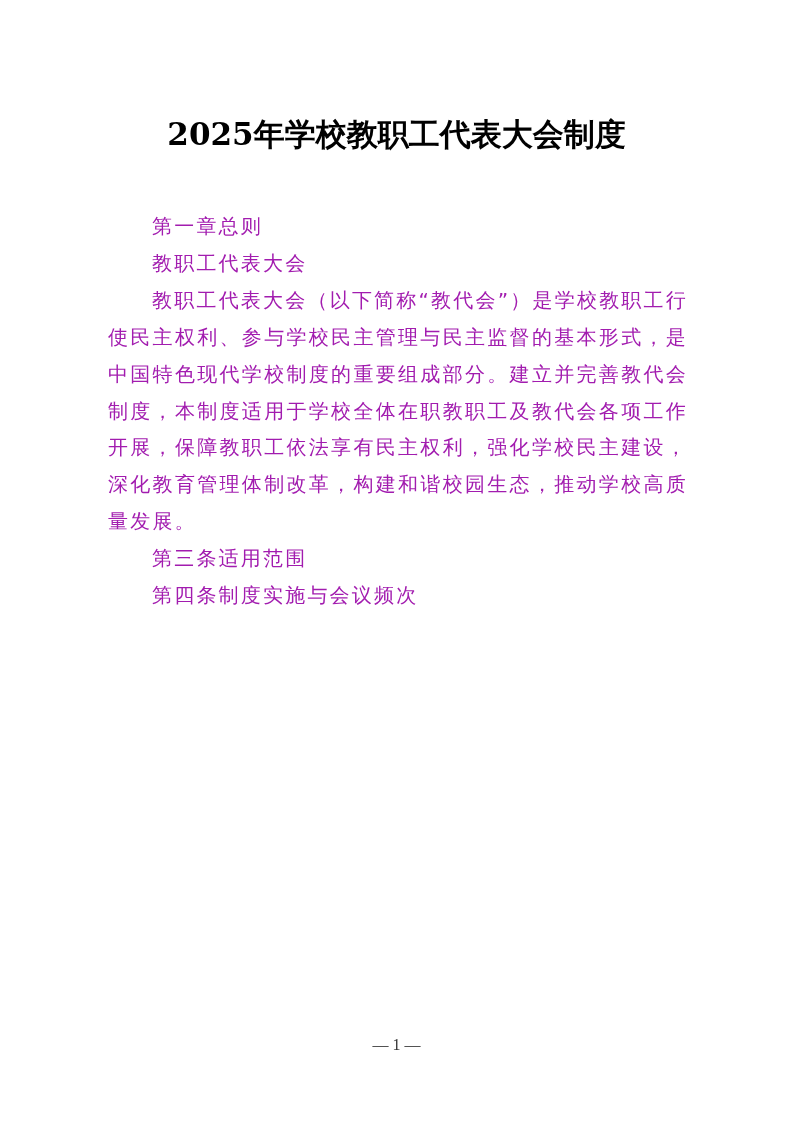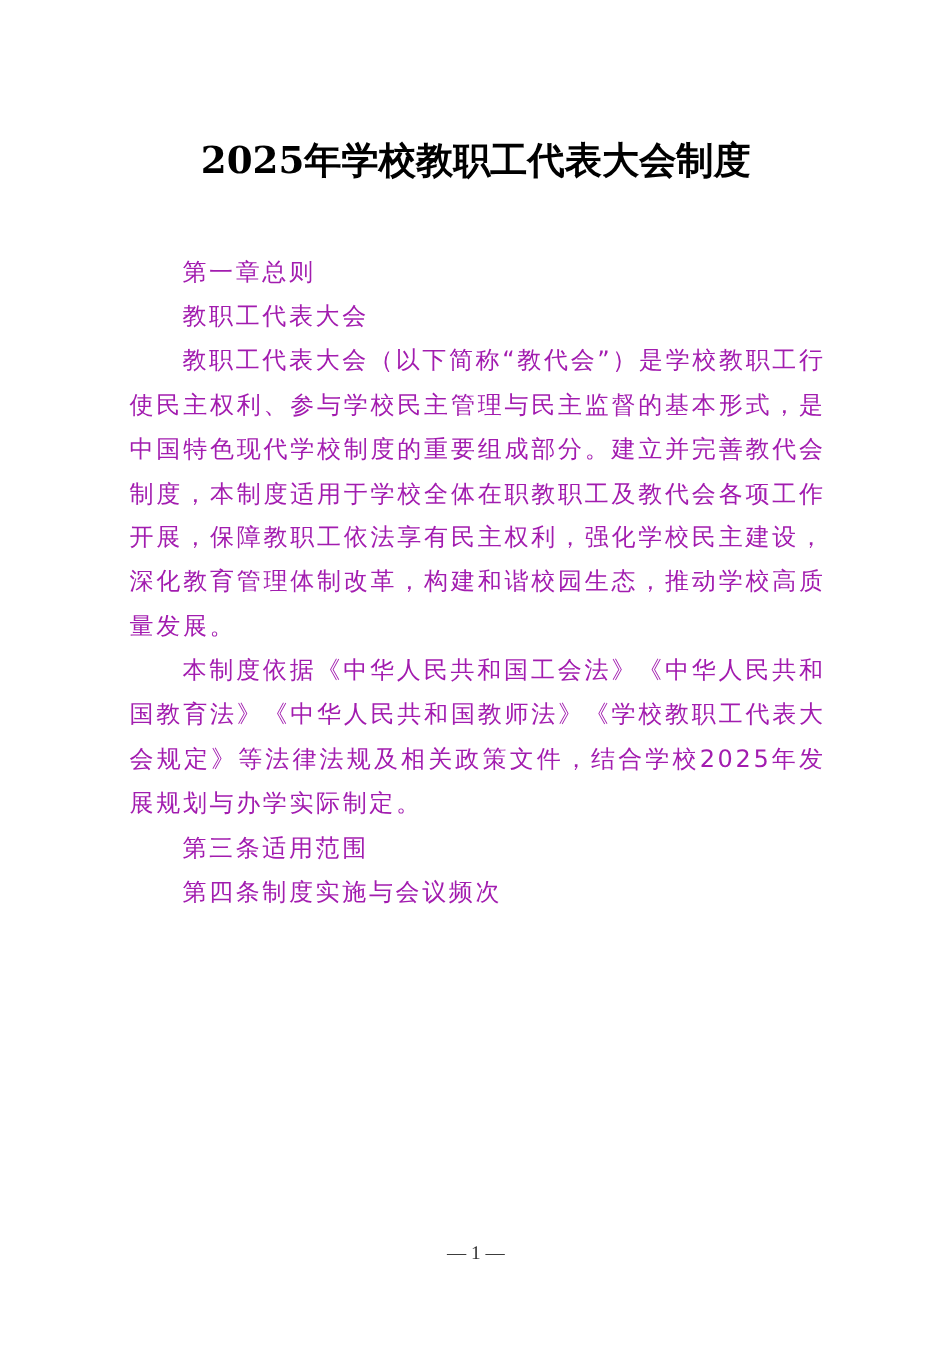--- a/index.html
+++ b/index.html
@@ -24,18 +24,17 @@
   </style>
 </head>
 <body>
 
 <div class="page">
   <div class="title">2025年学校教职工代表大会制度</div>
   <div class="body">
     <p>第一章总则</p>
     <p>教职工代表大会</p>
     <p>教职工代表大会（以下简称“教代会”）是学校教职工行使民主权利、参与学校民主管理与民主监督的基本形式，是中国特色现代学校制度的重要组成部分。建立并完善教代会制度，本制度适用于学校全体在职教职工及教代会各项工作开展，保障教职工依法享有民主权利，强化学校民主建设，深化教育管理体制改革，构建和谐校园生态，推动学校高质量发展。</p>
-    <p>本制度依据《中华人民共和国工会法》《中华人民共和国教育法》《中华人民共和国教师法》《学校教职工代表大会规定》等法律法规及相关政策文件，结合学校2025年发展规划与办学实际制定。</p>
     <p>第三条适用范围</p>
     <p>第四条制度实施与会议频次</p>
   </div>
   <div class="footer">— 1 —</div>
 </div>
 
 </body></html>

